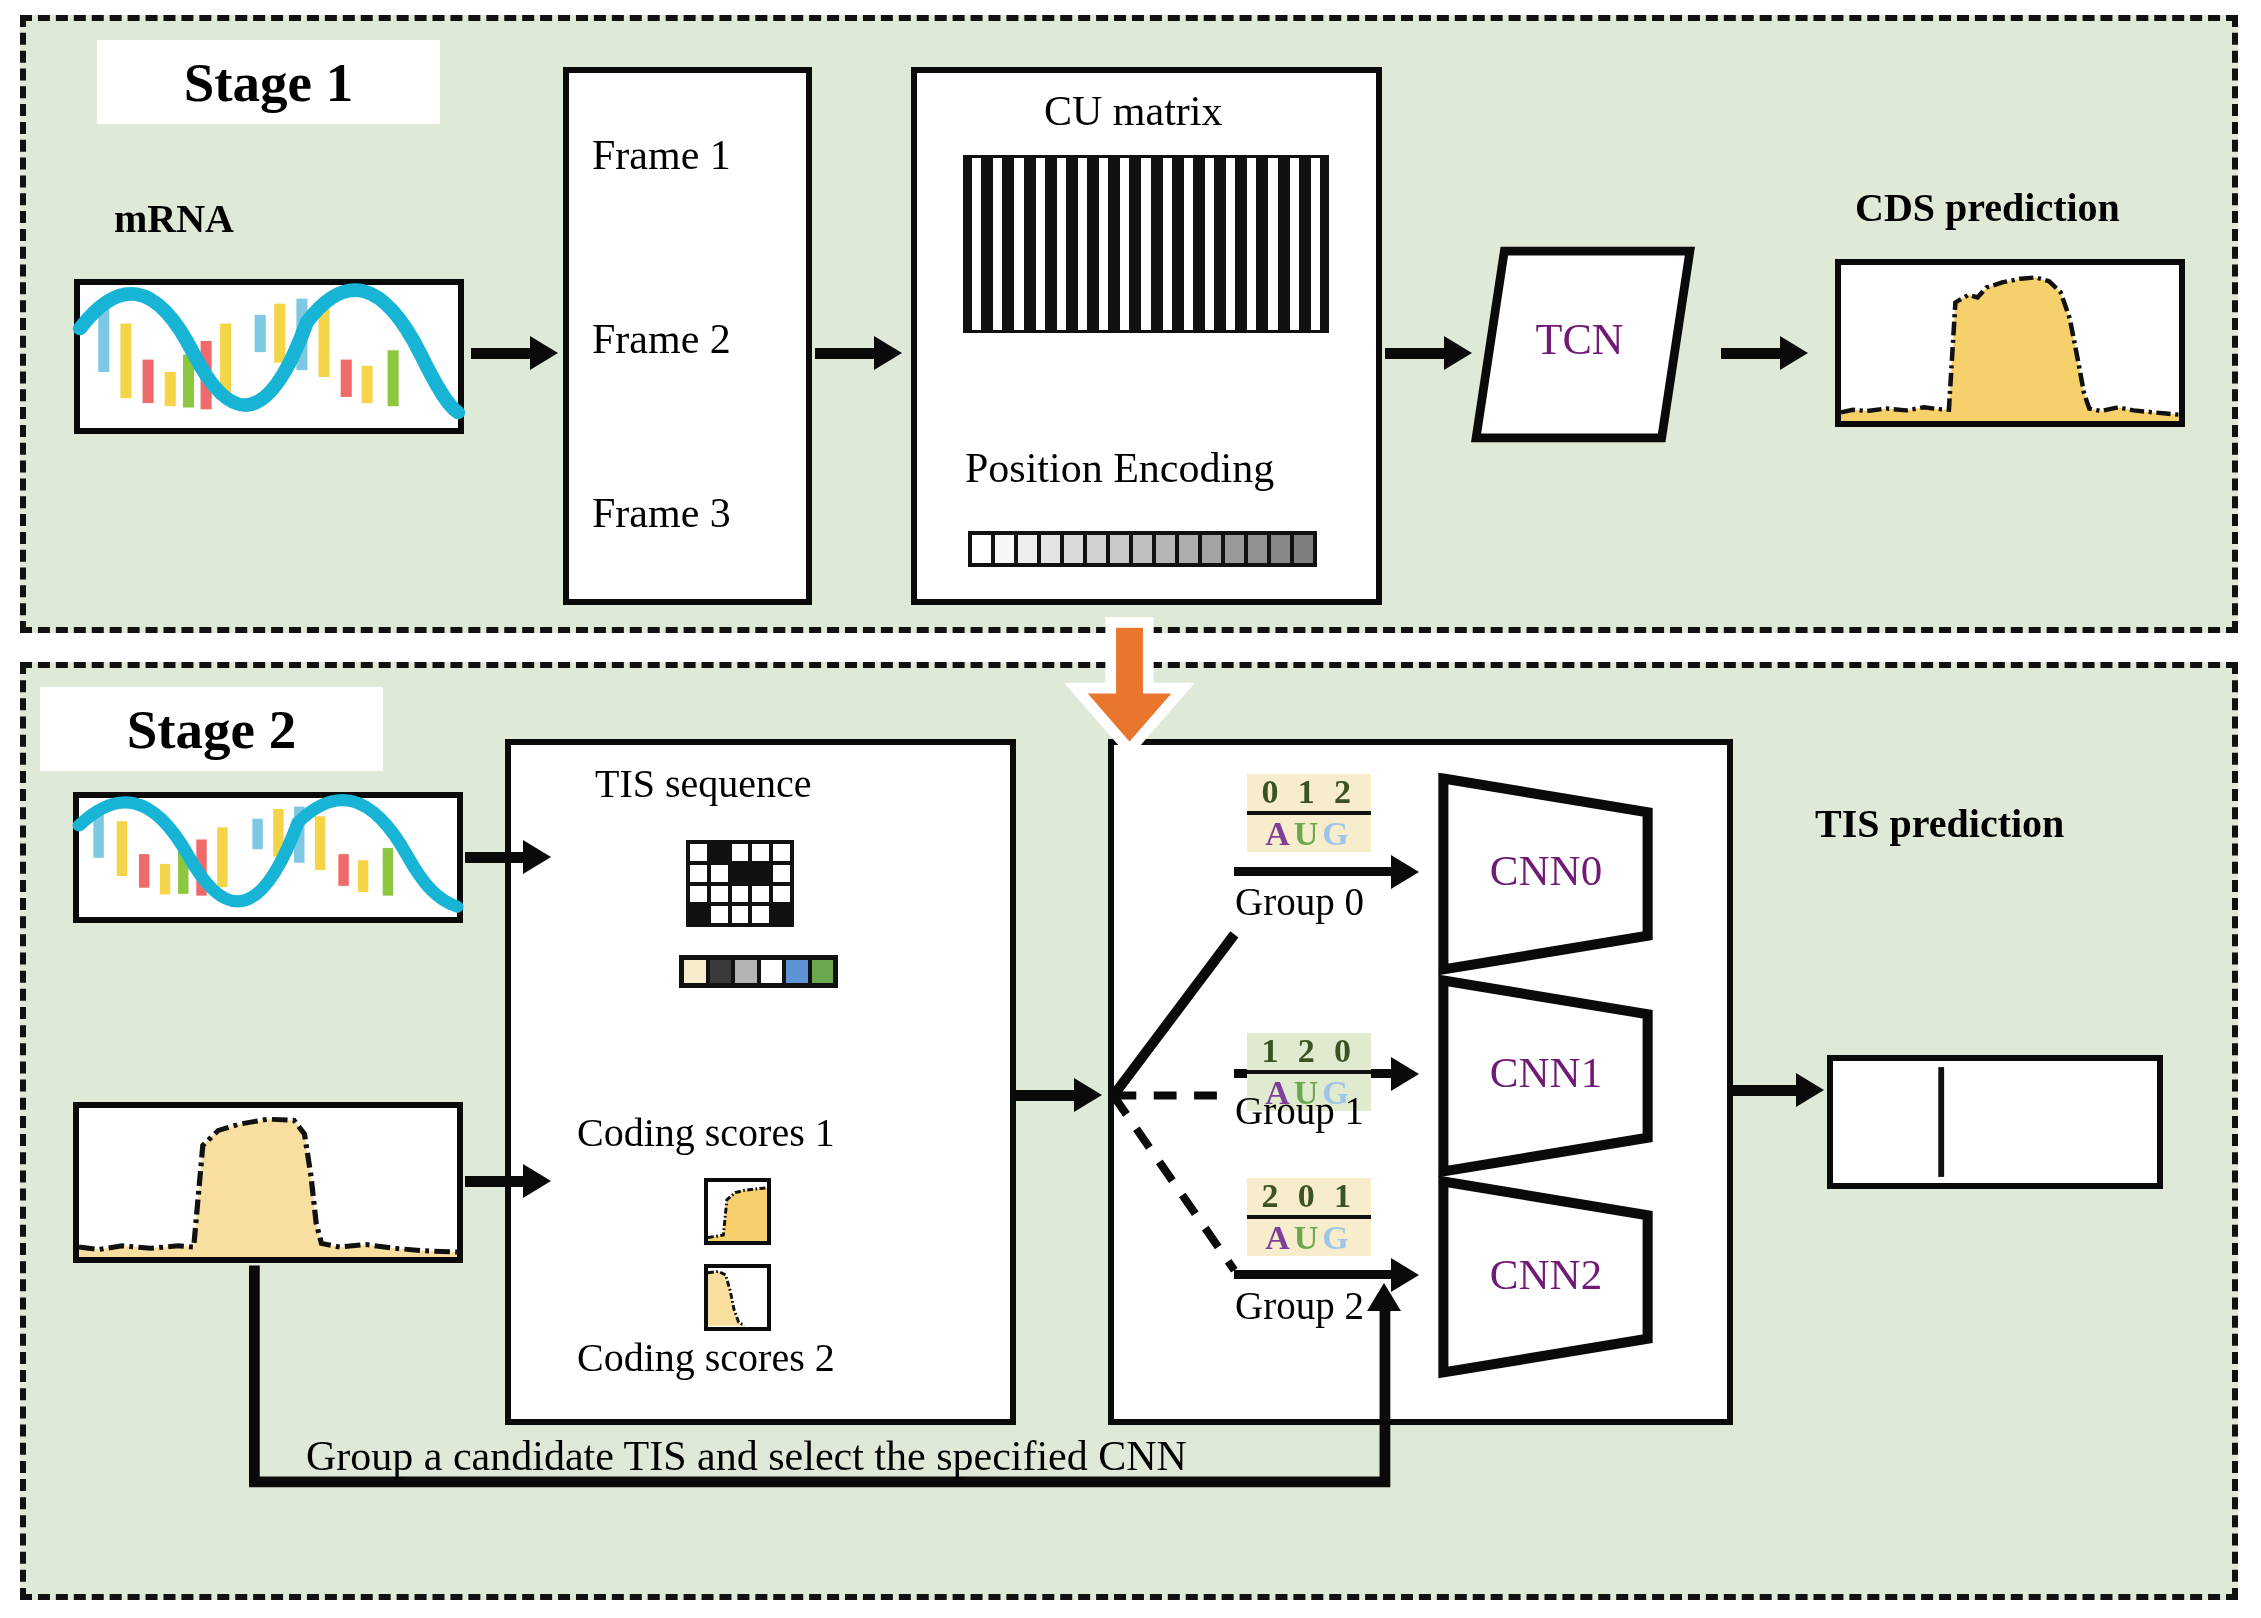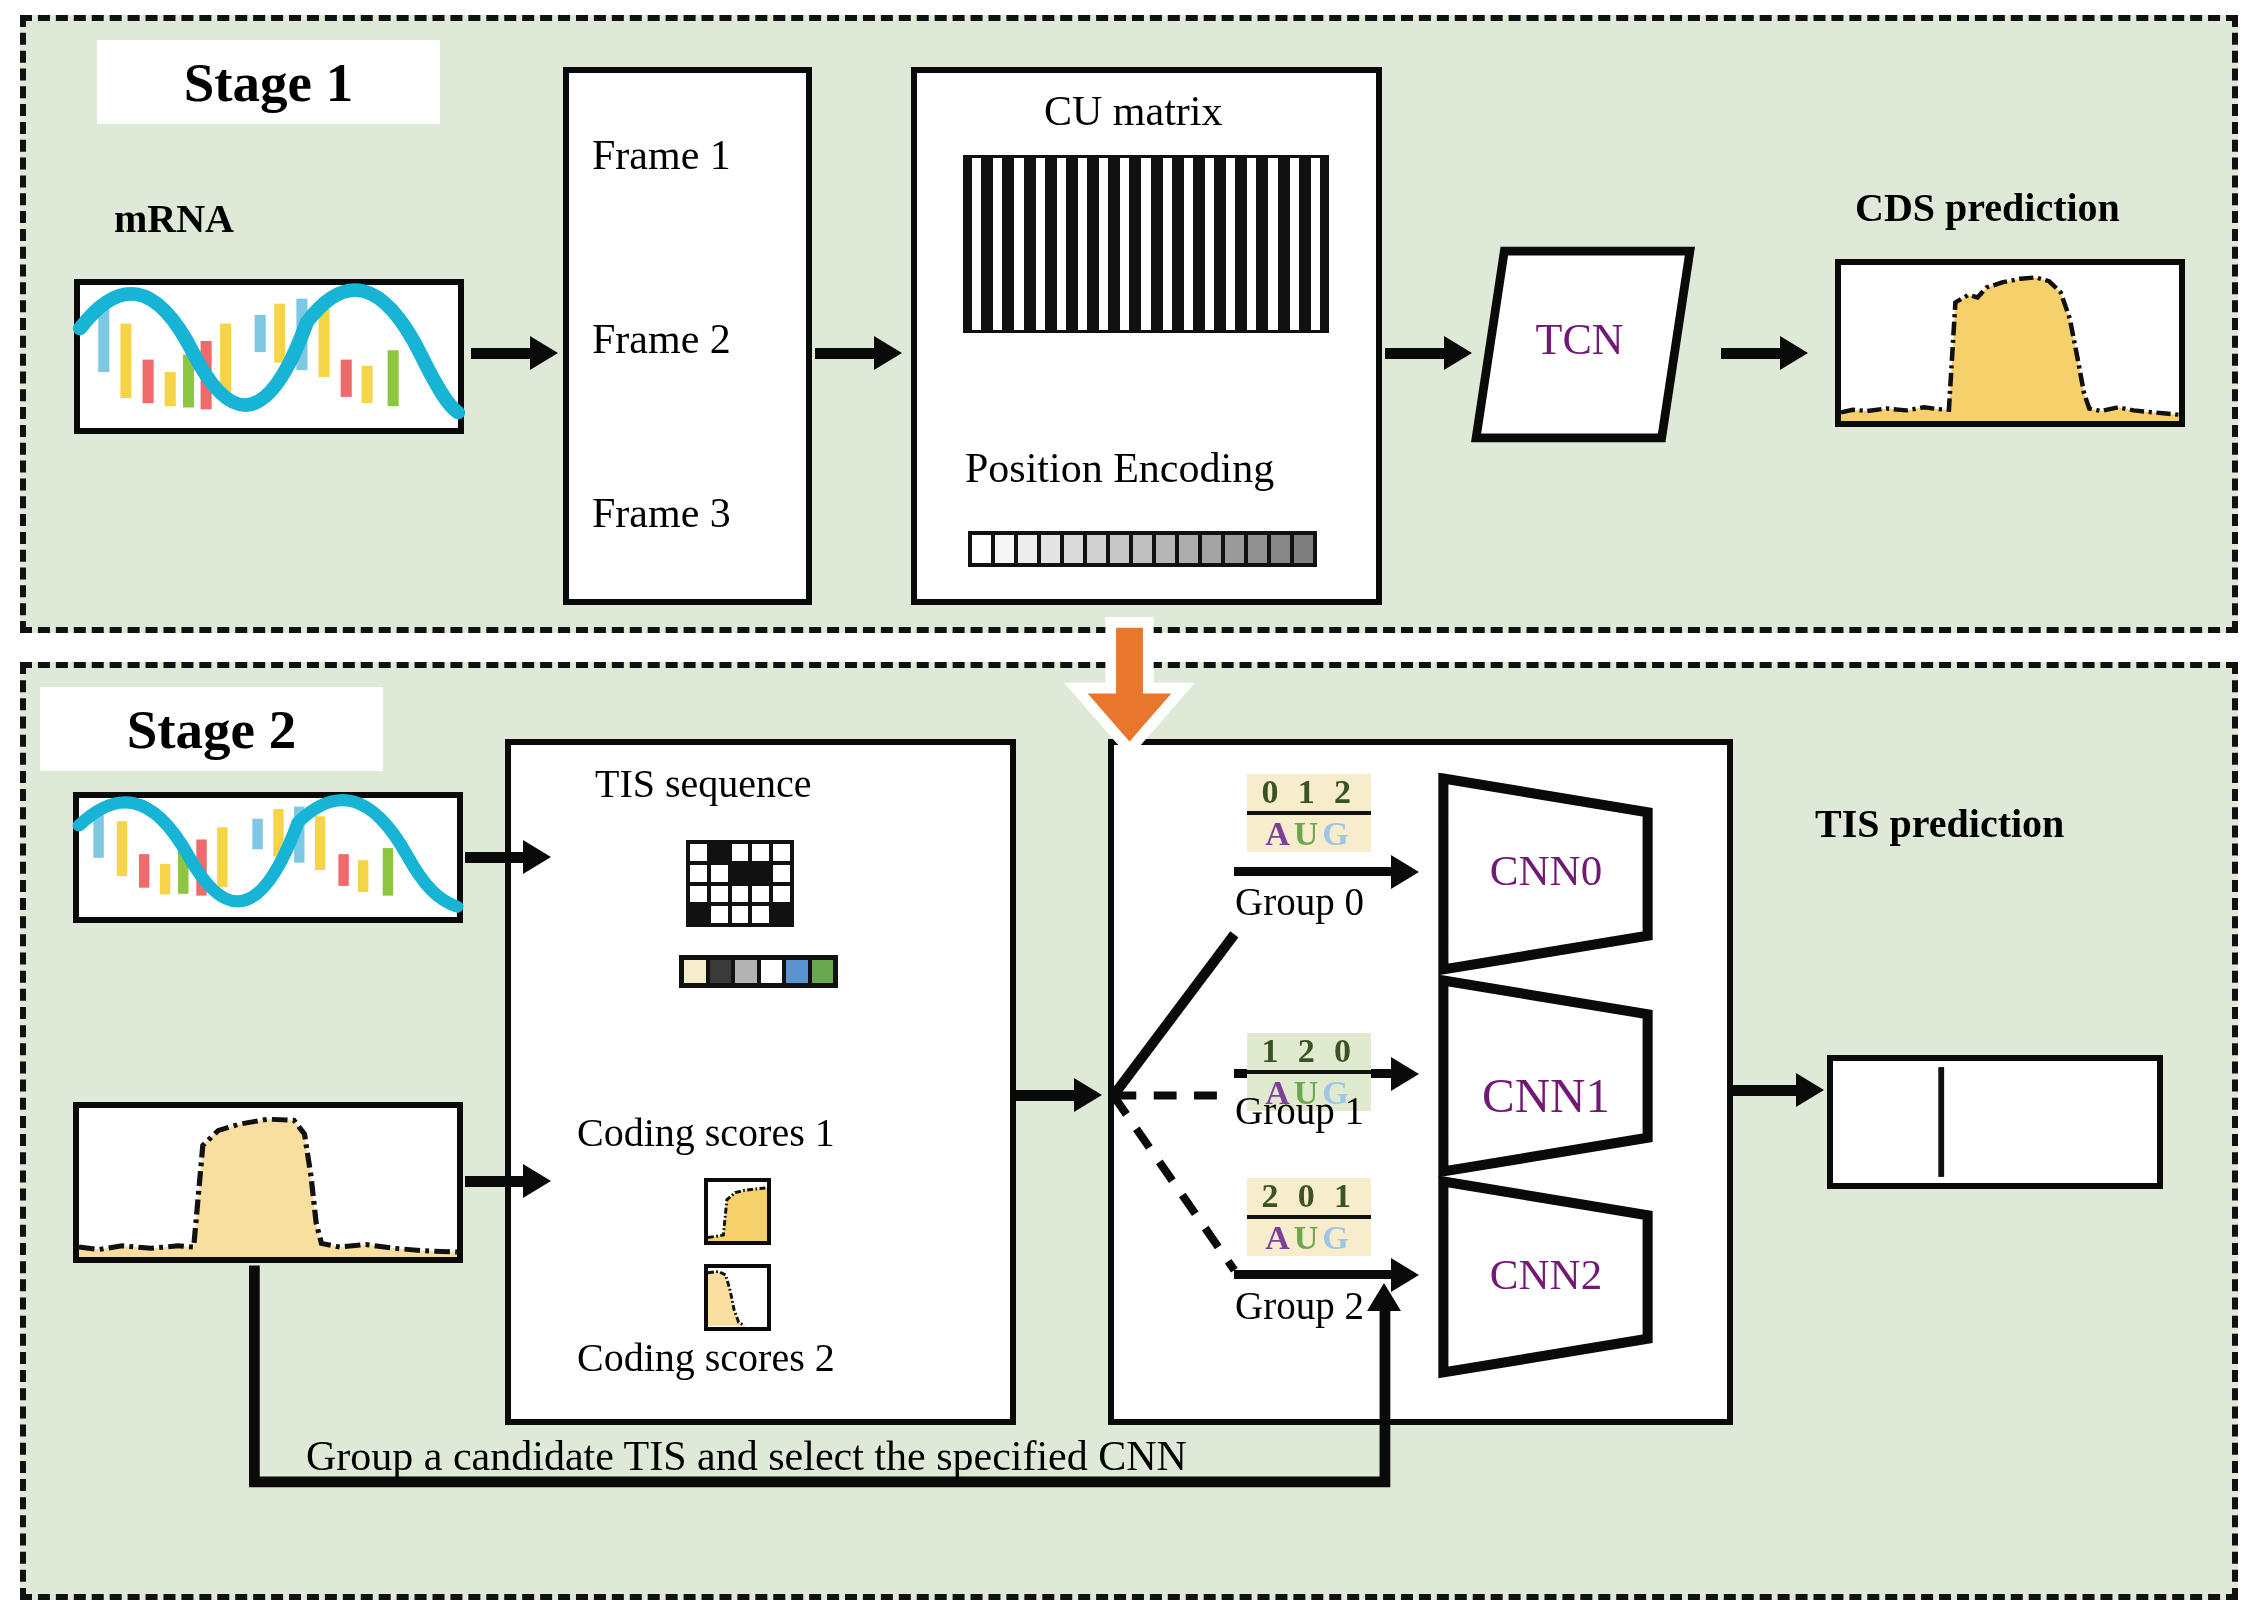--- a/index.html
+++ b/index.html
@@ -314,21 +314,21 @@
   </div>
   <div class="aline" style="left:1234px;top:1069px;width:161px;height:9.4px;"></div>
   <div class="ahead right" style="left:1391px;top:1057px;"></div>
   <div class="plain-label" style="left:1235px;top:1081px;font-size:39px;margin-top:7px;">Group 1</div>
 
   <div class="cnnbox" style="left:1438px;top:975px;width:215px;height:202px;">
     <svg width="215" height="202" viewBox="0 0 320 300">
       <polygon points="8,8 312,58 312,242 8,292" fill="#ffffff" stroke="#0a0a0a" stroke-width="15"></polygon>
     </svg>
   </div>
-  <div class="cnnlabel" style="left:1452px;top:1042px;width:188px;height:60px;font-size:49px;margin-top:23px;">CNN1</div>
+  <div class="cnnlabel" style="left:1452px;top:1042px;width:188px;height:60px;font-size:43px;">CNN1</div>
 
   <div class="codon" style="left:1247px;top:1178px;width:124px;background:#f7eccb;">
     <div class="nums" style="font-size:34px;">2 0 1</div>
     <div class="rule"></div>
     <div class="letters" style="font-size:34px;">
       <span class="A">A</span><span class="U">U</span><span class="G">G</span>
     </div>
   </div>
   <div class="aline" style="left:1234px;top:1270px;width:161px;height:9.4px;"></div>
   <div class="ahead right" style="left:1391px;top:1258px;"></div>

